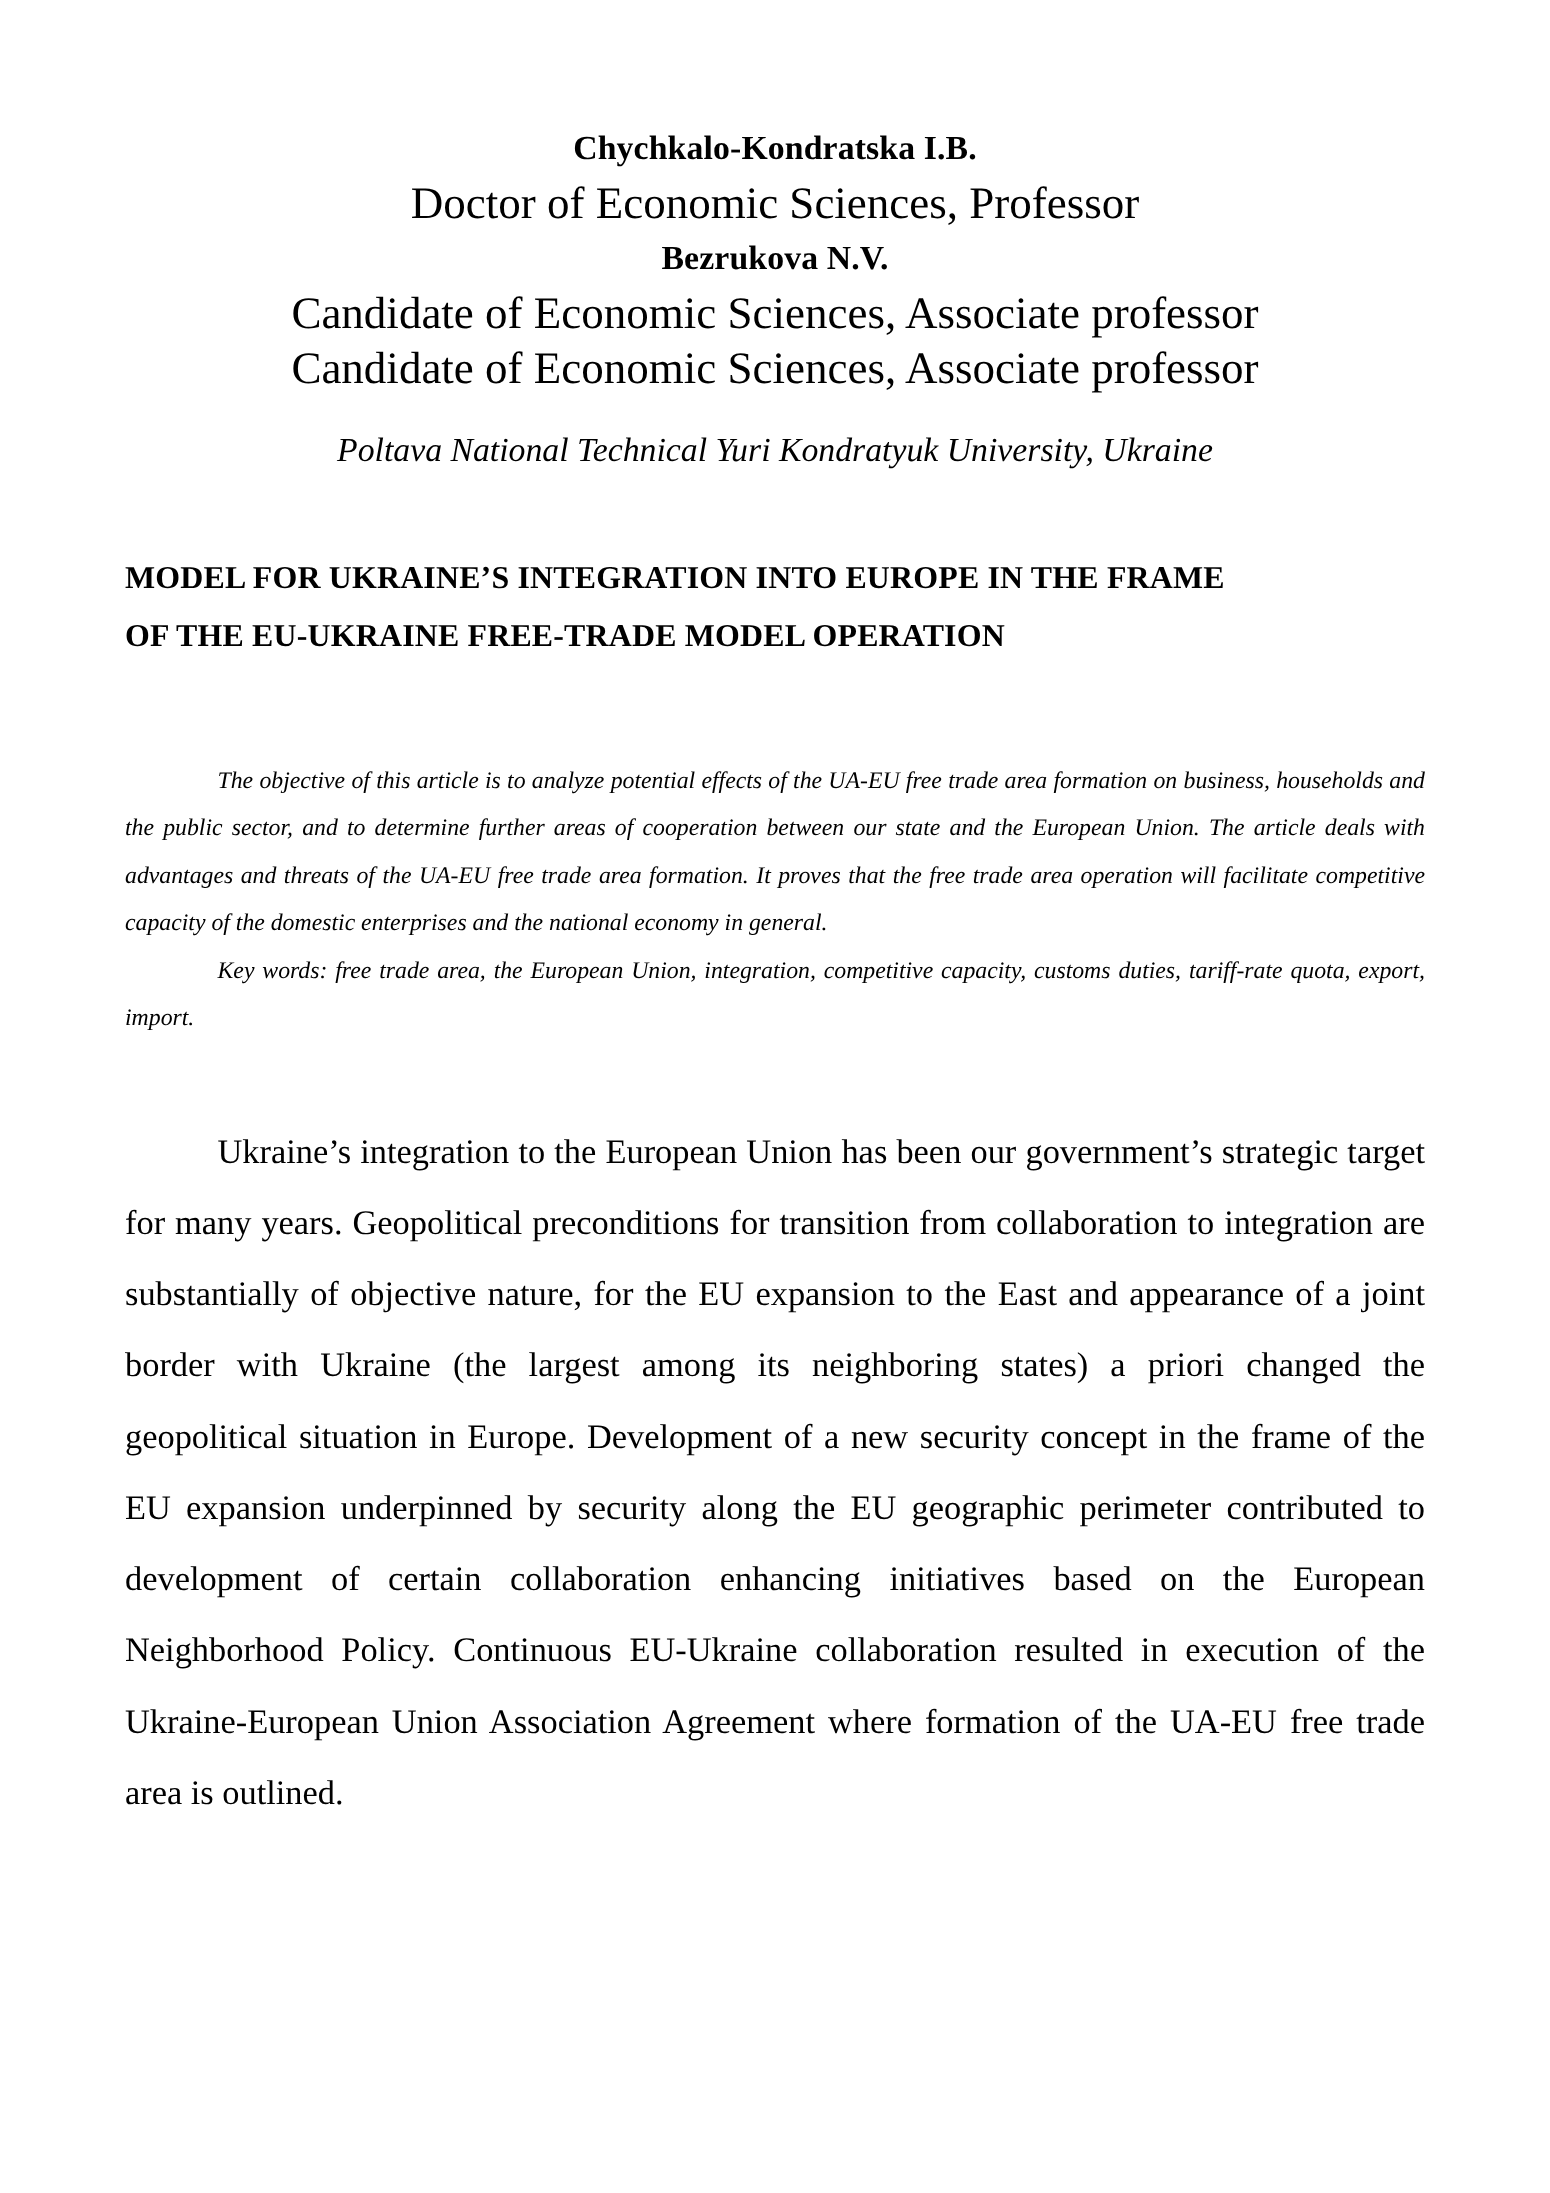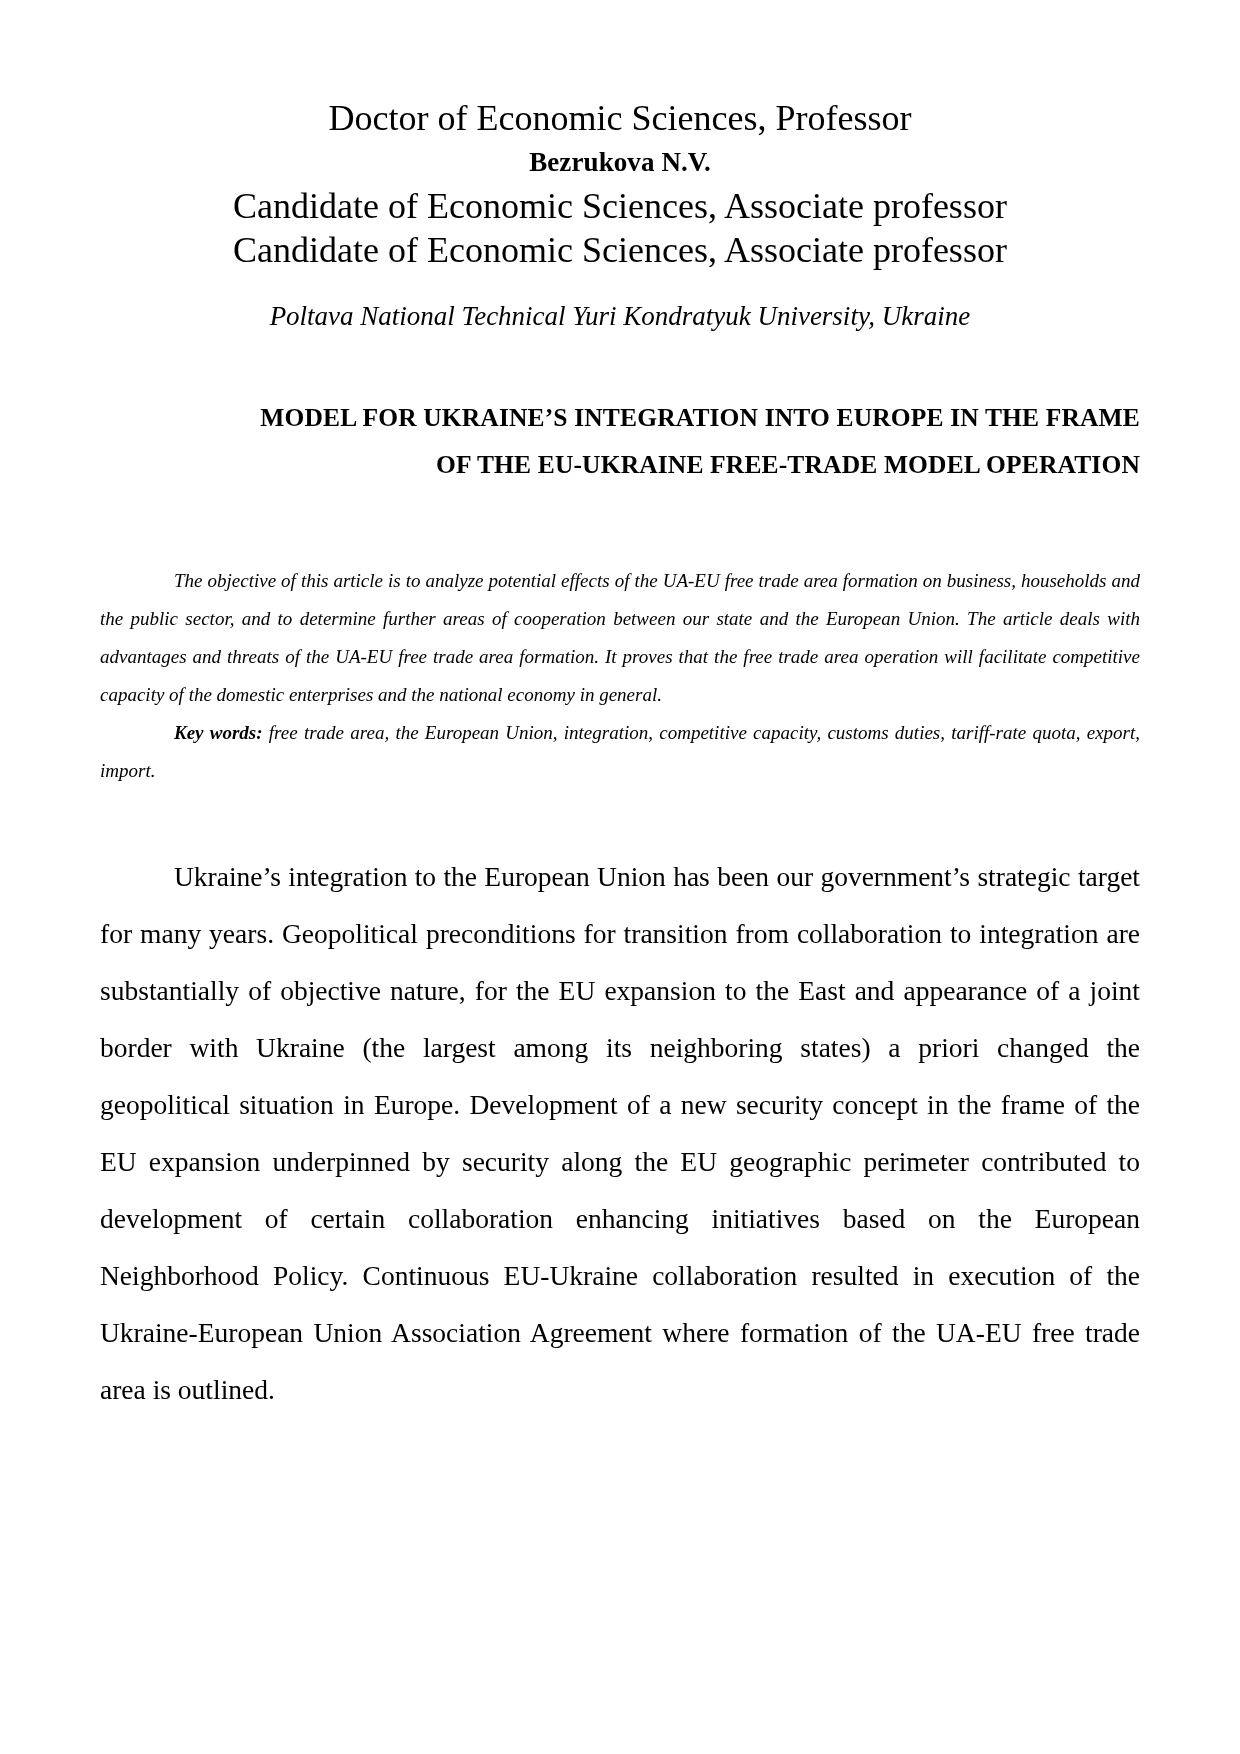--- a/index.html
+++ b/index.html
@@ -48,21 +48,21 @@
     text-align: center;
     font-size: 27px;
     font-style: italic;
     line-height: 44px;
     margin-top: 22px;
   }
 
   
   .article-title {
     margin-top: 56px;
-    text-align: right;
+    text-align: left;
     font-size: 25.5px;
     font-weight: bold;
     line-height: 47px;
     letter-spacing: 0.15px;
   }
   .article-title .tline {
     display: block;
   }
 
   
@@ -84,21 +84,21 @@
     font-style: italic;
     line-height: 38px;
     text-align: justify;
     text-justify: inter-word;
   }
   .keywords p {
     margin: 0;
     text-indent: 74px;
   }
   .kw-label {
-    font-weight: bold;
+    font-weight: normal;
     font-style: italic;
   }
 
   
   .body-text {
     margin-top: 58px;
     font-size: 27.5px;
     line-height: 57px;
     text-align: justify;
     text-justify: inter-word;
@@ -108,20 +108,21 @@
     text-indent: 74px;
   }
 </style>
 </head>
 <body>
 
 <div class="page">
   <div class="content">
 
     <div class="authors">
+      <div class="author-name">Chychkalo-Kondratska I.B.</div>
       <div class="author-title">Doctor of Economic Sciences, Professor</div>
       <div class="author-name">Bezrukova N.V.</div>
       <div class="author-title">Candidate of Economic Sciences, Associate professor</div>
       <div class="author-title">Candidate of Economic Sciences, Associate professor</div>
       <div class="affiliation">Poltava National Technical Yuri Kondratyuk University, Ukraine</div>
     </div>
 
     <div class="article-title">
       <span class="tline">MODEL FOR UKRAINE’S INTEGRATION INTO EUROPE IN THE FRAME</span>
       <span class="tline">OF THE EU-UKRAINE FREE-TRADE MODEL OPERATION</span>

